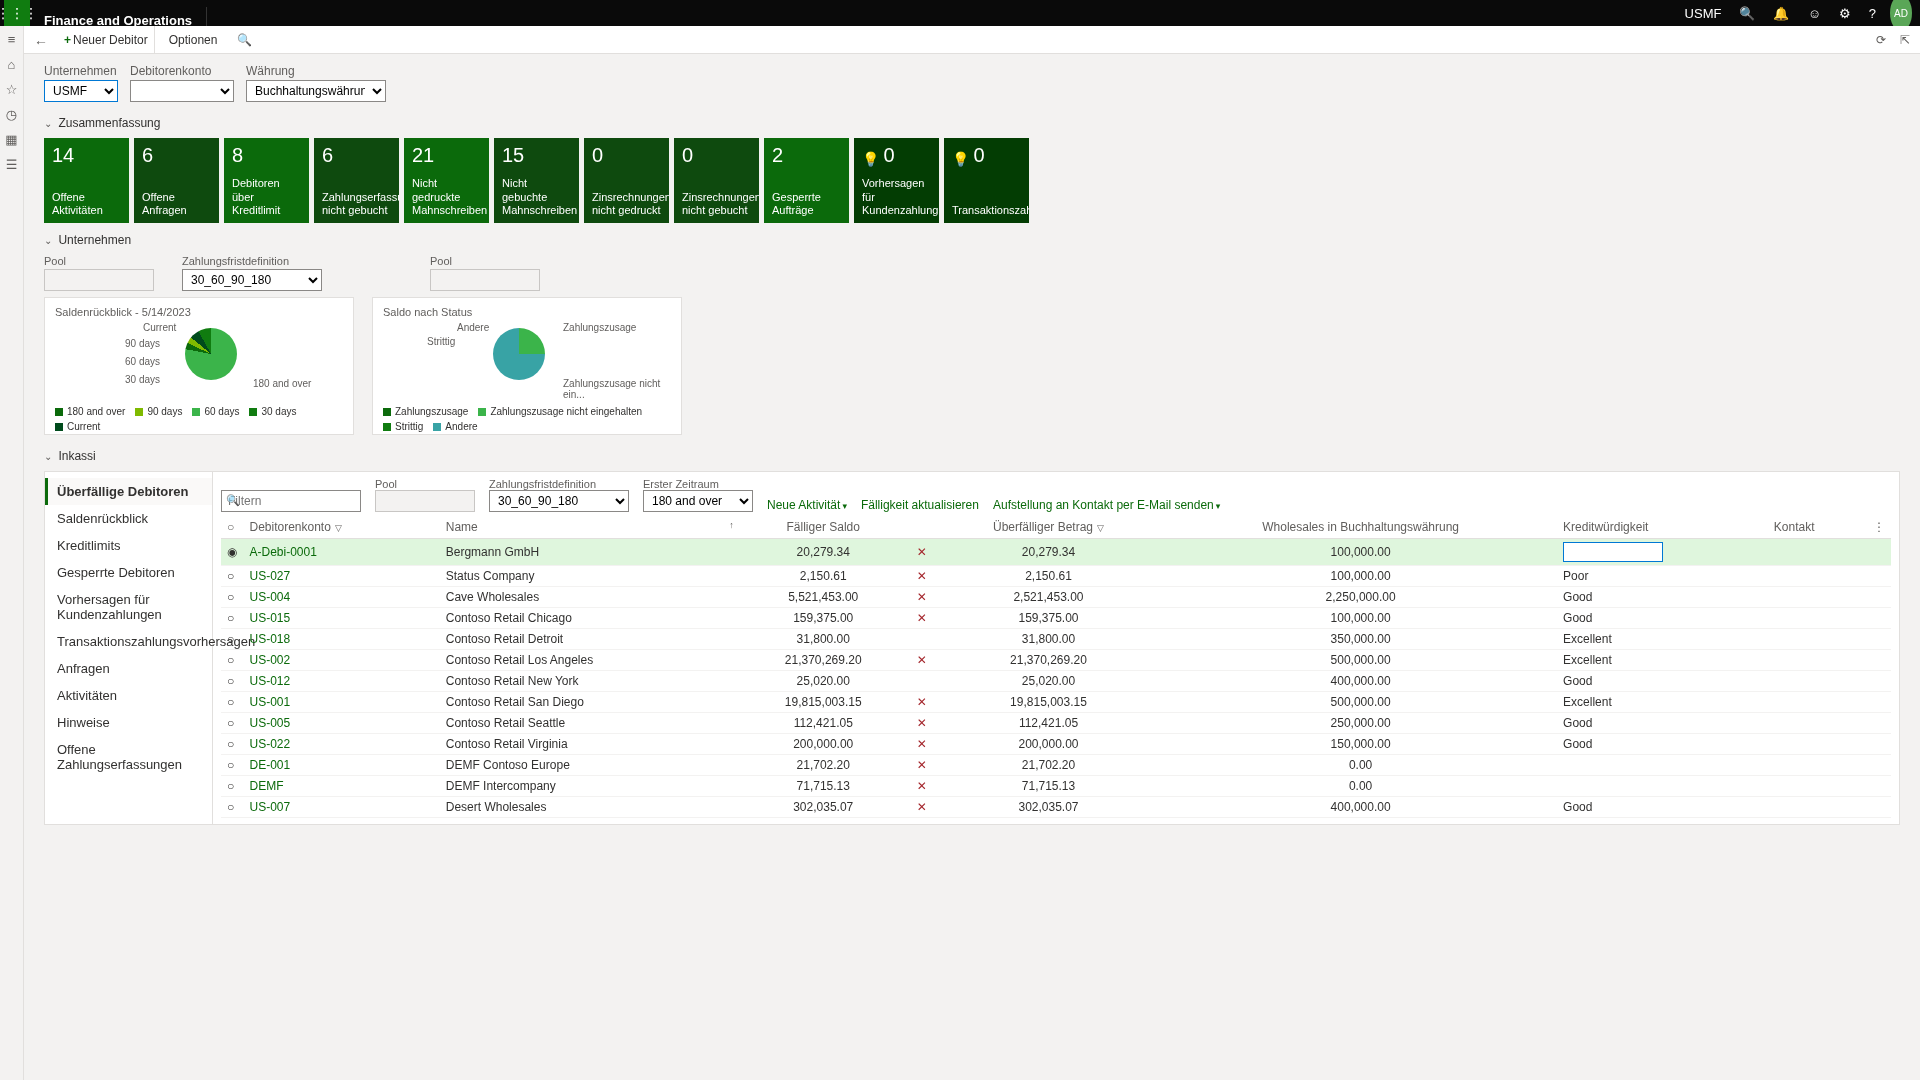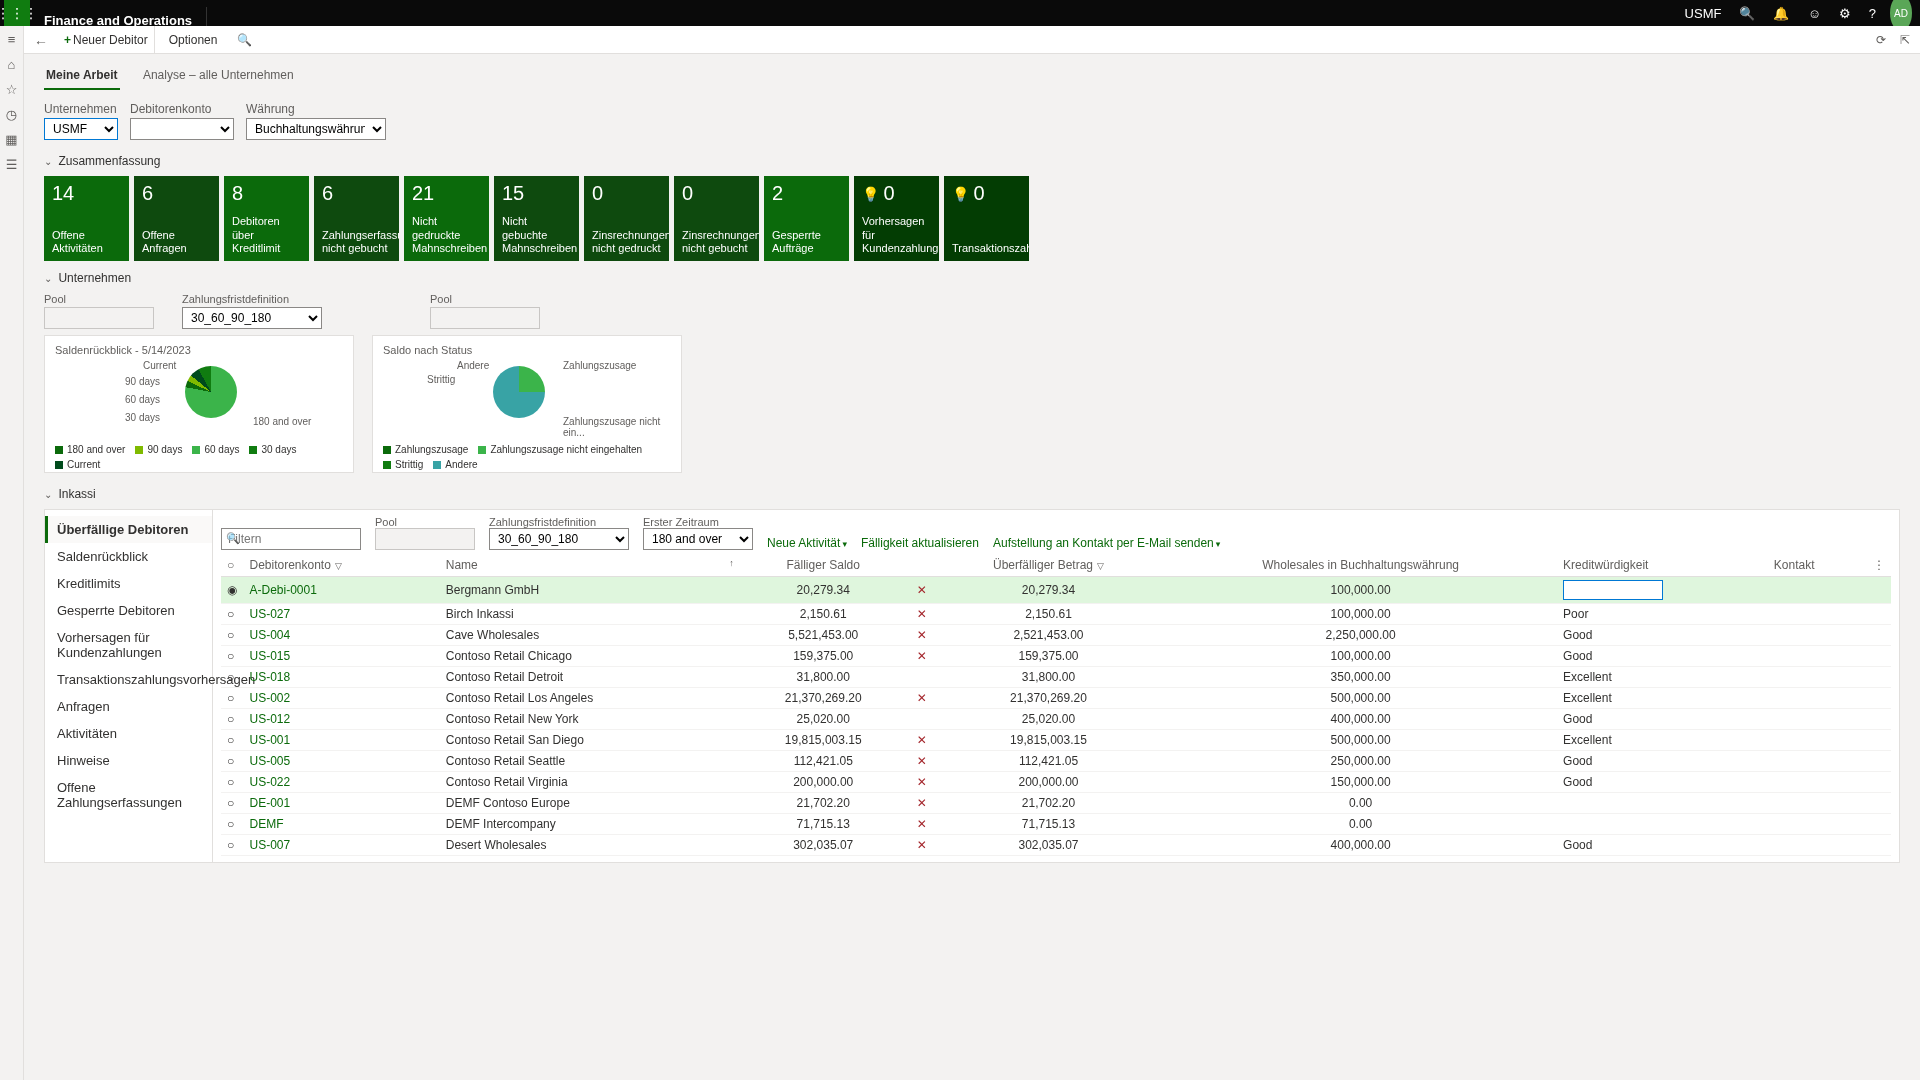--- a/index.html
+++ b/index.html
@@ -43,21 +43,21 @@
 .filter-col .sel-company { width: 74px; border-color: #0078d4; }
 .filter-col .sel-acct { width: 104px; }
 .filter-col .sel-curr { width: 140px; }
 
 .section-head { display: flex; align-items: center; gap: 6px; margin: 6px 0 8px 0; cursor: pointer; }
 .section-head .chev { font-size: 10px; color: #605e5c; }
 .section-head .lbl { font-weight: 400; color: #323130; }
 
 .tile-row { display: flex; gap: 5px; margin-bottom: 10px; }
 .tile { width: 85px; height: 85px; padding: 6px 8px; color: white; display: flex; flex-direction: column; justify-content: space-between; cursor: pointer; overflow: hidden; }
-.tile .num { font-size: 20px; font-weight: 300; display: flex; align-items: center; gap: 4px; }
+.tile .num { font-size: 20px; font-weight: 300; display: flex; align-items: flex-end; gap: 4px; }
 .tile .num .bulb { font-size: 14px; }
 .tile .cap { font-size: 11px; line-height: 1.2; }
 .tile.g1 { background: #0b6a0b; }
 .tile.g2 { background: #0e4a0e; }
 .tile.g3 { background: #033d03; }
 
 .balance-row { display: flex; gap: 18px; }
 .bal-filters { display: flex; gap: 28px; margin-bottom: 6px; }
 .bal-filters label { font-size: 11px; color: #605e5c; display: block; margin-bottom: 2px; }
 .bal-filters input, .bal-filters select { border: 1px solid #8a8886; height: 22px; width: 140px; font-size: 12px; padding: 0 4px; background: white; }
@@ -138,24 +138,20 @@
       <span class="opt">Optionen</span>
       <span class="srch">🔍</span>
       <div class="right-icons">
         <span>⟳</span>
         <span>⇱</span>
       </div>
     </div>
 
     <div class="content">
 
-      <div class="tabs">
-        <span class="tab active">Meine Arbeit</span>
-        <span class="tab">Analyse – alle Unternehmen</span>
-      </div>
 
       <div class="filters">
         <div class="filter-col">
           <label>Unternehmen</label>
           <select class="sel-company"><option>USMF</option></select>
         </div>
         <div class="filter-col">
           <label>Debitorenkonto</label>
           <select class="sel-acct"><option></option></select>
         </div>
@@ -347,21 +343,21 @@
                   <td><span class="xmark">✕</span></td>
                   <td class="r">20,279.34</td>
                   <td class="r">100,000.00</td>
                   <td><input class="credit-cell" style=""></td>
                   <td></td>
                   <td></td>
                 </tr>
                 <tr>
                   <td class="radio">○</td>
                   <td><span class="acct">US-027</span></td>
-                  <td>Birch Inkassi</td>
+                  <td>Status Company</td>
                   <td class="r">2,150.61</td>
                   <td><span class="xmark">✕</span></td>
                   <td class="r">2,150.61</td>
                   <td class="r">100,000.00</td>
                   <td>Poor</td>
                   <td></td>
                   <td></td>
                 </tr>
                 <tr>
                   <td class="radio">○</td>

